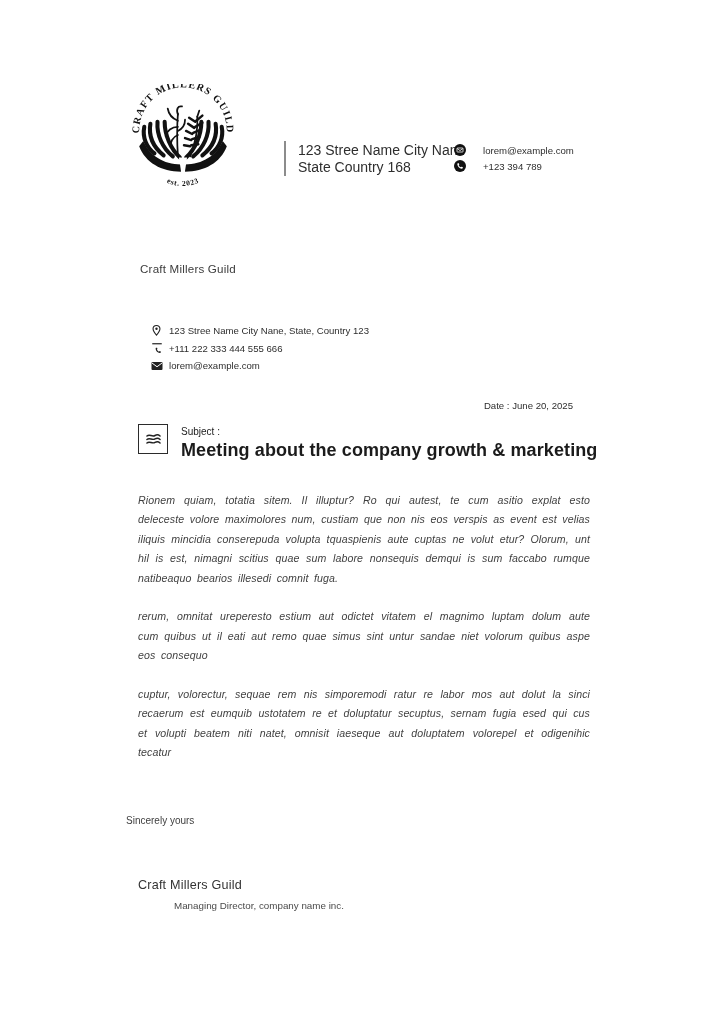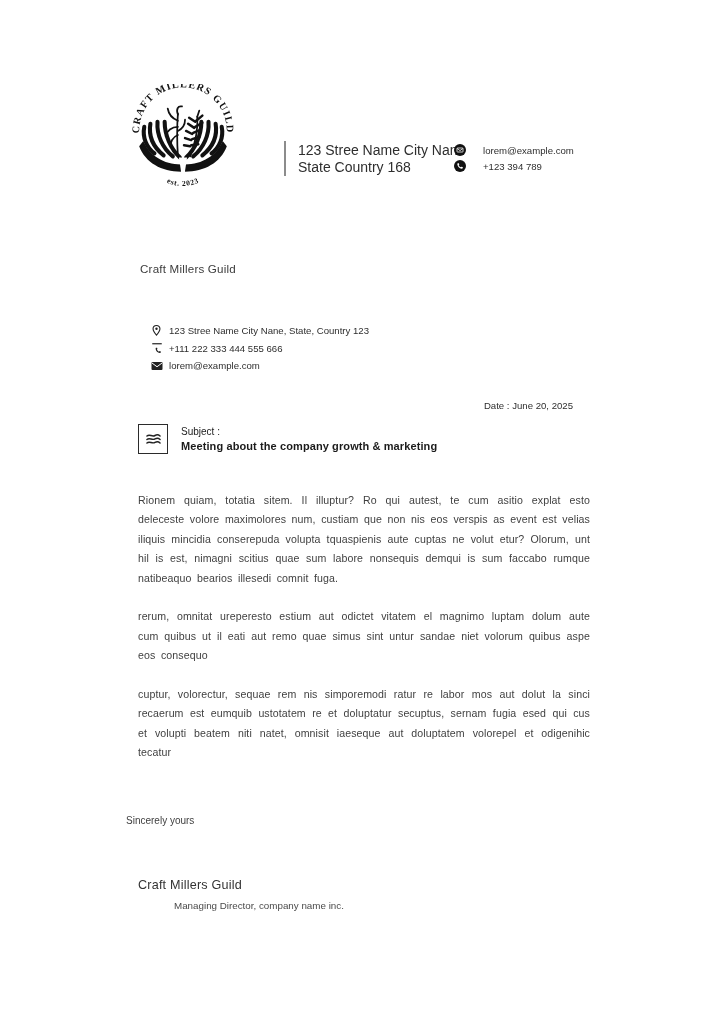--- a/index.html
+++ b/index.html
@@ -28,24 +28,24 @@
   .c-row .txt { margin-left:6px; font-size:9.6px; color:#2e2e2e; white-space:nowrap; }
   .date { right:151px; top:360px; font-size:9.6px; color:#2e2e2e;margin-top:40px; }
 
   
   .subject { left:138px; top:424px; display:flex; gap:13px; }
   .subj-box {
     width:30px; height:30px; border:1.6px solid #2b2b2b;
     display:flex; align-items:center; justify-content:center; flex:0 0 auto;
   }
   .subj-label { font-size:10px; color:#222; line-height:13px; padding-top:1px; }
-  .subj-title { font-size:11px; font-weight:bold; color:#1b1b1b; margin-top:2px; letter-spacing:.1px; }
-
-  
-  .body-text { left:138px; top:491px; width:452px; }
+  .subj-title { font-size:18px; font-weight:bold; color:#1b1b1b; margin-top:2px; letter-spacing:.1px; }
+
+  
+  .body-text { left:138px; top:491px; width:452px;font-style:italic; }
   .body-text p {
     font-size:10.6px; line-height:19.4px; color:#3f3f3f;
     text-align:justify; text-align-last:left; word-spacing:2.5px; letter-spacing:.1px;
     margin-bottom:19.4px;
   }
   .body-text p:last-child { margin-bottom:0; }
 
   
   .valediction { left:126px; top:815px; font-size:10px; color:#3f3f3f; }
   .sig-name { left:138px; top:878px; font-size:12.6px; color:#333; letter-spacing:.2px; }

